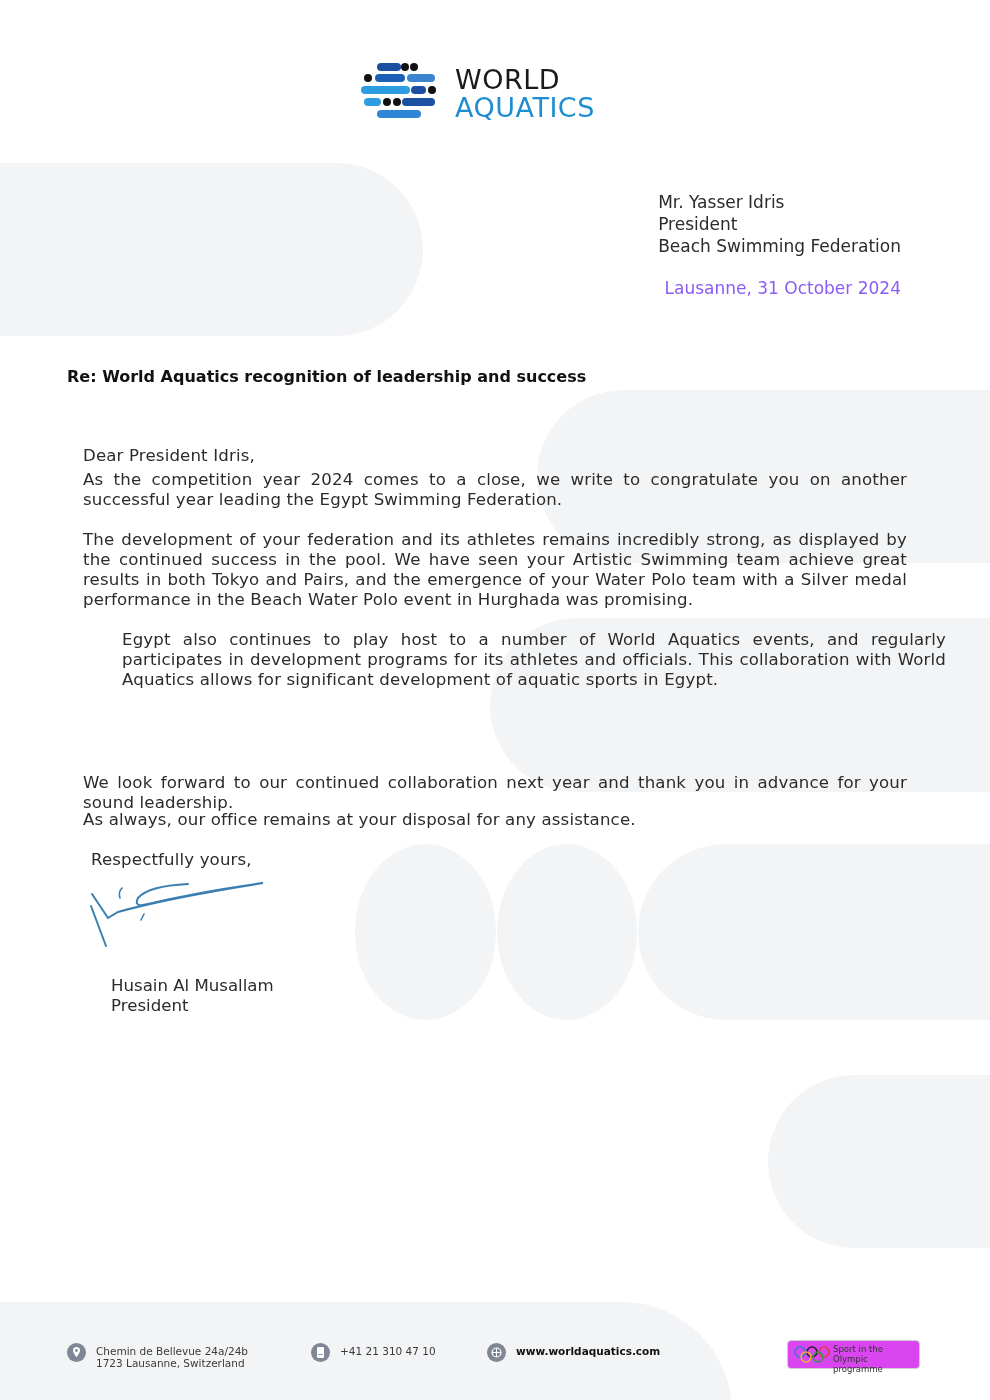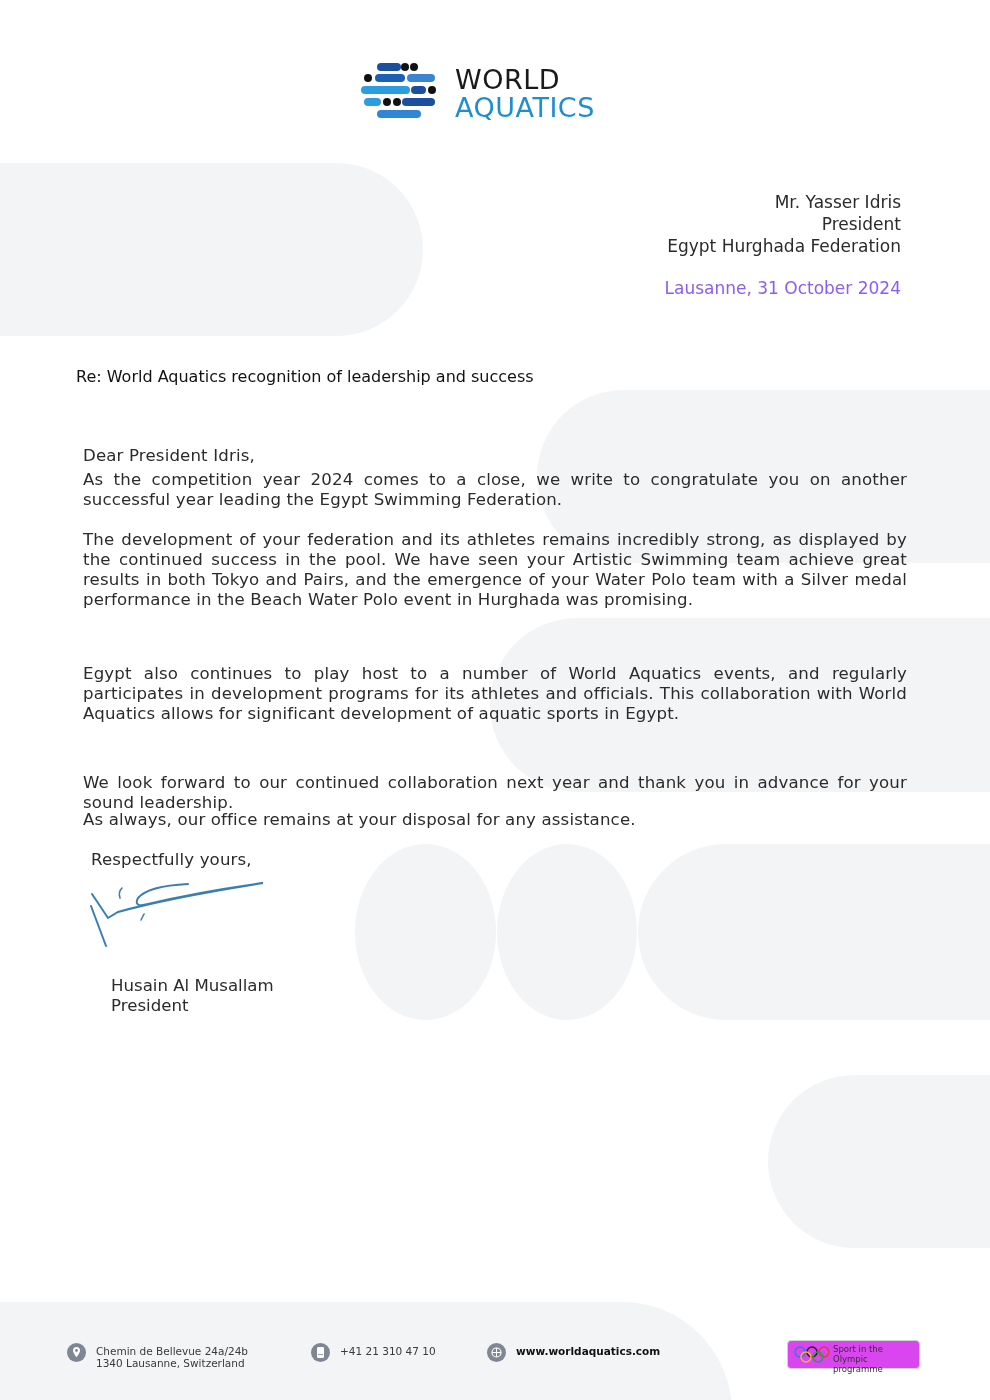--- a/index.html
+++ b/index.html
@@ -12,30 +12,30 @@
   .shape { position: absolute; background: #f3f4f6; }
   .pill-left { border-radius: 0 90px 90px 0; }
   .pill-right { border-radius: 90px 0 0 90px; }
   .circle { border-radius: 50%; }
 
   .logo { position: absolute; left: 358px; top: 58px; width: 280px; height: 72px; }
   .logo-text { position: absolute; left: 455px; top: 66px; line-height: 1; }
   .logo-text .l1 { font-size: 27px; color: #1a1a1a; letter-spacing: 0.5px; font-family: "DejaVu Sans", sans-serif; }
   .logo-text .l2 { font-size: 27px; color: #1f8ed1; letter-spacing: 0.5px; margin-top: 1px; font-family: "DejaVu Sans", sans-serif; }
 
-  .recipient { position: absolute; right: 89px; top: 191px; text-align: right; font-size: 17px; line-height: 22px; color: #2b2b2b; }
+  .recipient { position: absolute; right: 89px; top: 191px; text-align: left; font-size: 17px; line-height: 22px; color: #2b2b2b; }
   .date { position: absolute; right: 89px; top: 278px; font-size: 17px; color: #8b5cf6; }
 
-  .subject { position: absolute; left: 76px; top: 367px; font-size: 16px; font-weight: normal; color: #111; }
+  .subject { position: absolute; left: 67px; top: 367px; font-size: 16px; font-weight: bold; color: #111; }
 
   .body-text { position: absolute; left: 83px; width: 824px; font-size: 16.6px; line-height: 20px; color: #2b2b2b; text-align: justify; letter-spacing: 0.15px; }
   .salutation { top: 446px; }
   .p1 { top: 470px; }
   .p2 { top: 530px; }
-  .p3 { top: 664px; }
+  .p3 { top: 630px; margin-left: 39px; }
   .p4 { top: 750px; margin-top: 23px; }
   .p5 { top: 810px; }
   .closing { top: 850px; margin-left: 8px; }
 
   .signature { position: absolute; left: 88px; top: 876px; width: 190px; height: 100px; }
   .signer { position: absolute; left: 83px; top: 976px; font-size: 16.6px; line-height: 20px; margin-left: 28px; }
 
   .footer-pill { position: absolute; left: 0; top: 1302px; width: 732px; height: 120px; background: #f3f4f6; border-radius: 0 110px 0 0; }
   .f-item { position: absolute; display: flex; align-items: flex-start; font-size: 10.5px; color: #3a3a3a; }
   .f-icon { width: 19px; height: 19px; border-radius: 50%; background: #7f8795; display: inline-block; margin-right: 10px; position: relative; flex-shrink: 0; }
@@ -80,21 +80,21 @@
   </svg>
 </div>
 <div class="logo-text">
   <div class="l1">WORLD</div>
   <div class="l2">AQUATICS</div>
 </div>
 
 <div class="recipient">
   <div>Mr. Yasser Idris</div>
   <div>President</div>
-  <div>Egypt Hurghada Federation</div>
+  <div>Beach Swimming Federation</div>
 </div>
 <div class="date">Lausanne, 31 October 2024</div>
 
 <div class="subject">Re: World Aquatics recognition of leadership and success</div>
 
 <div class="body-text salutation">Dear President Idris,</div>
 <div class="body-text p1">As the competition year 2024 comes to a close, we write to congratulate you on another successful year leading the Egypt Swimming Federation.</div>
 <div class="body-text p2">The development of your federation and its athletes remains incredibly strong, as displayed by the continued success in the pool.  We have seen your Artistic Swimming team achieve great results in both Tokyo and Pairs, and the emergence of your Water Polo team with a Silver medal performance in the Beach Water Polo event in Hurghada was promising.</div>
 <div class="body-text p3">Egypt also continues to play host to a number of World Aquatics events, and regularly participates in development programs for its athletes and officials.  This collaboration with World Aquatics allows for significant development of aquatic sports in Egypt.</div>
 <div class="body-text p4">We look forward to our continued collaboration next year and thank you in advance for your sound leadership.</div>
@@ -115,21 +115,21 @@
 
 <div class="f-item" style="left:67px; top:1343px;">
   <span class="f-icon">
     <svg width="19" height="19" viewBox="0 0 19 19">
         <path d="M9.5 4 C7.3 4 6 5.6 6 7.4 C6 9.8 9.5 14 9.5 14 C9.5 14 13 9.8 13 7.4 C13 5.6 11.7 4 9.5 4 Z" fill="#fff"></path>
         <circle cx="9.5" cy="7.5" r="1.4" fill="#7f8795"></circle>
       </svg>
   </span>
   <span class="f-text">
     <div>Chemin de Bellevue 24a/24b</div>
-    <div>1340 Lausanne, Switzerland</div>
+    <div>1723 Lausanne, Switzerland</div>
   </span>
 </div>
 
 <div class="f-item" style="left:311px; top:1343px;justify-content:space-between;">
   <span class="f-icon">
     <svg width="19" height="19" viewBox="0 0 19 19">
         <rect x="6" y="4" width="7" height="11" rx="1.2" fill="#fff"></rect>
         <rect x="7" y="11" width="5" height="0.8" fill="#7f8795"></rect>
       </svg>
   </span>

